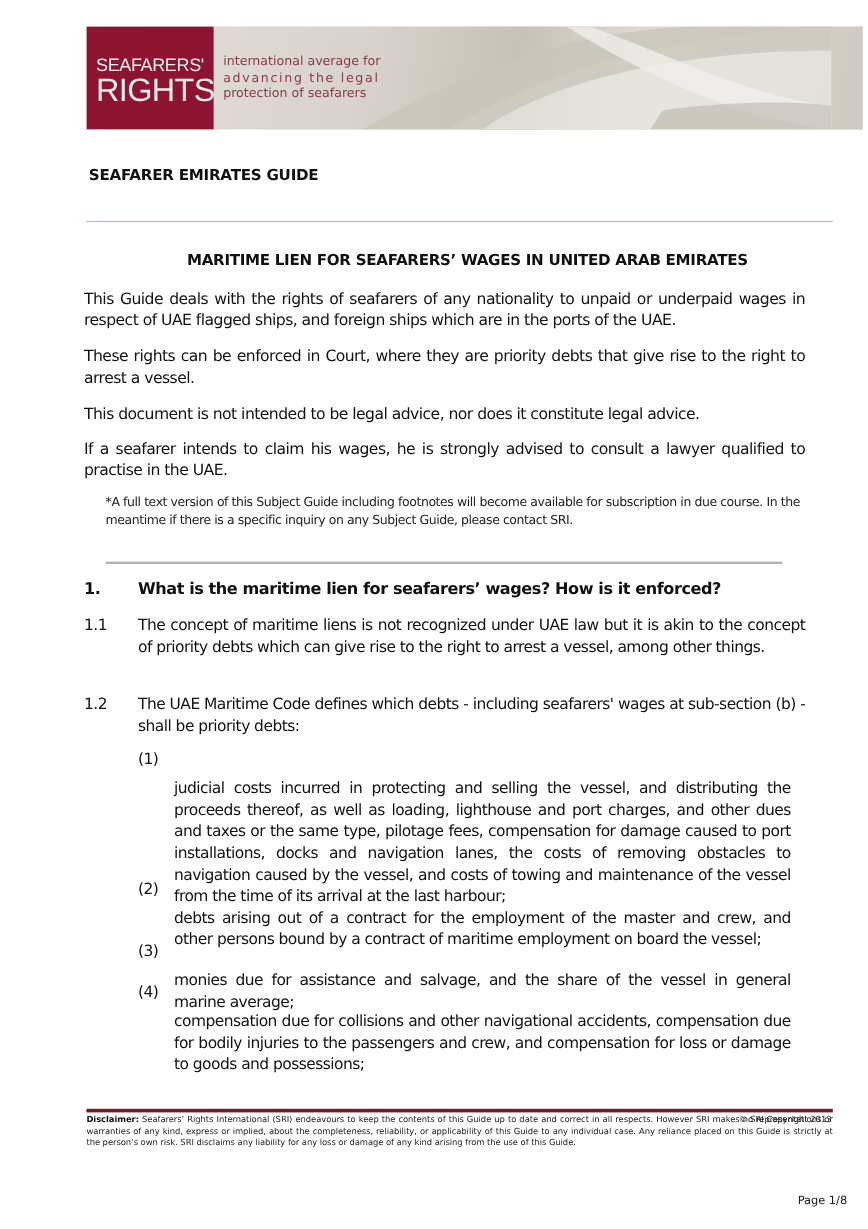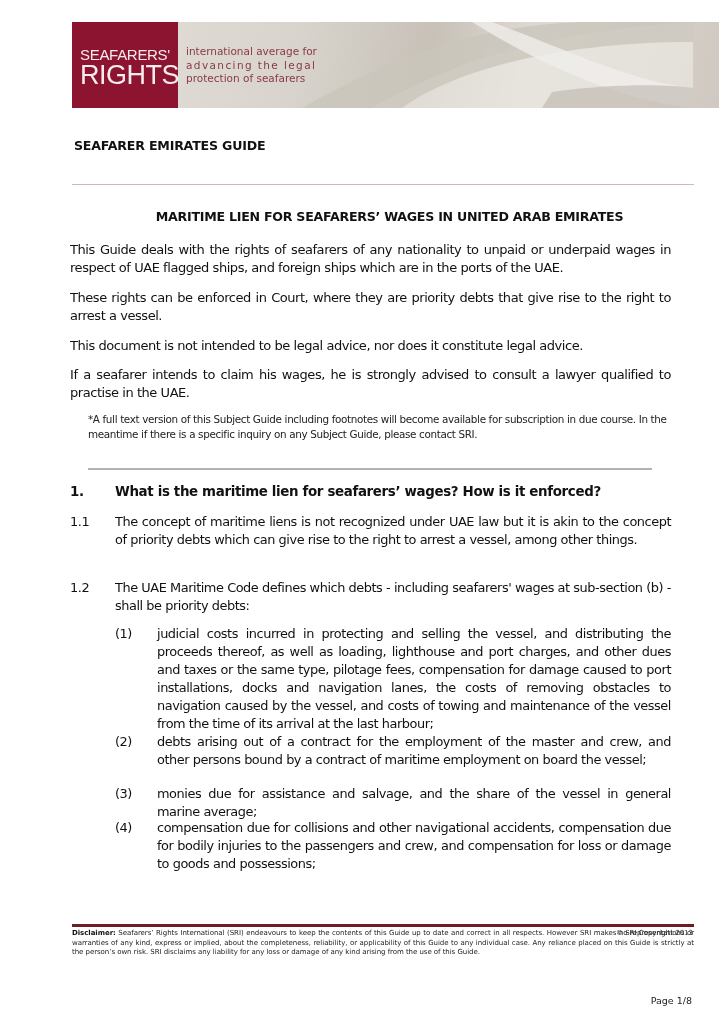--- a/index.html
+++ b/index.html
@@ -61,31 +61,31 @@
     }
     .sec-head .num { position: absolute; left: 0; }
     .sec-head .txt { position: absolute; left: 45px; white-space: nowrap; }
 
     .item { left: 70px; width: 601px; font-size: 12.9px; line-height: 18px; letter-spacing: -0.45px; }
     .item .num { position: absolute; left: 0; top: 0; }
     .item .txt { position: absolute; left: 45px; width: 556px; text-align: justify; }
 
     .sub { left: 115px; width: 556px; font-size: 12.9px; line-height: 18px; letter-spacing: -0.45px; }
     .sub .num { position: absolute; left: 0; top: 0; }
-    .sub .txt { position: absolute; left: 42px; width: 514px; text-align: justify; }
+    .sub .txt { position: absolute; left: 30px; width: 514px; text-align: justify; margin-top: 24px; }
 
     
     .footer-rule { left: 72px; top: 924px; width: 622px; height: 3px; background: #6e1b24; }
     .footer-text {
       left: 72px; width: 622px; top: 929px; font-size: 7px; line-height: 9.7px;
       color: #222; letter-spacing: -0.05px; text-align: justify;
     }
     .footer-text b { color: #111; }
     .copyright { right: 30px; top: 929px; font-size: 7px; color: #222; }
-    .page-num { right: 31px; top: 995px; font-size: 9.5px; color: #222; }
+    .page-num { right: 17px; top: 995px; font-size: 9.5px; color: #222; }
   </style>
 </head>
 <body>
 
 <div class="abs banner">
   <svg class="waves" width="621" height="86" viewBox="0 0 621 86">
     <path d="M300 86 C 380 40, 470 10, 621 0 L 621 86 Z" fill="#ebe8e3" opacity="0.7"></path>
     <path d="M230 86 C 330 30, 420 -5, 560 0 L 621 0 L 621 20 C 480 20, 380 50, 330 86 Z" fill="#cbc5bc" opacity="0.8"></path>
     <path d="M420 0 C 500 30, 560 60, 621 66 L 621 86 C 560 80, 480 50, 400 0 Z" fill="#f0eeeb" opacity="0.8"></path>
     <path d="M480 70 C 540 62, 590 62, 621 66 L 621 86 L 470 86 Z" fill="#bdb6ac" opacity="0.6"></path>

